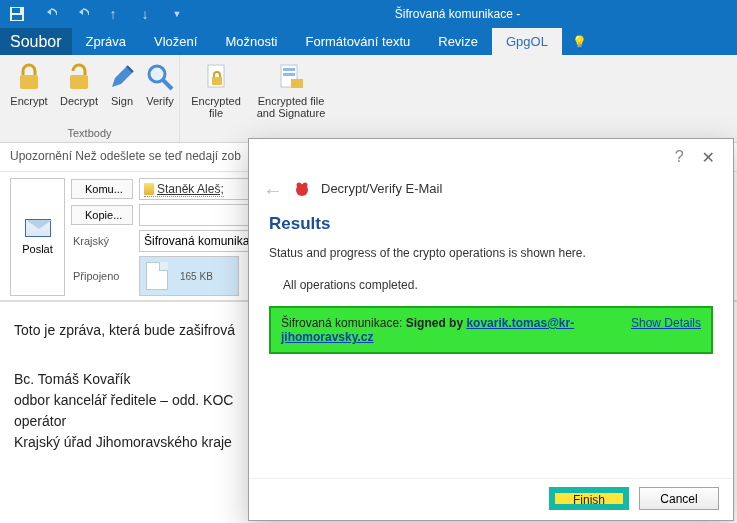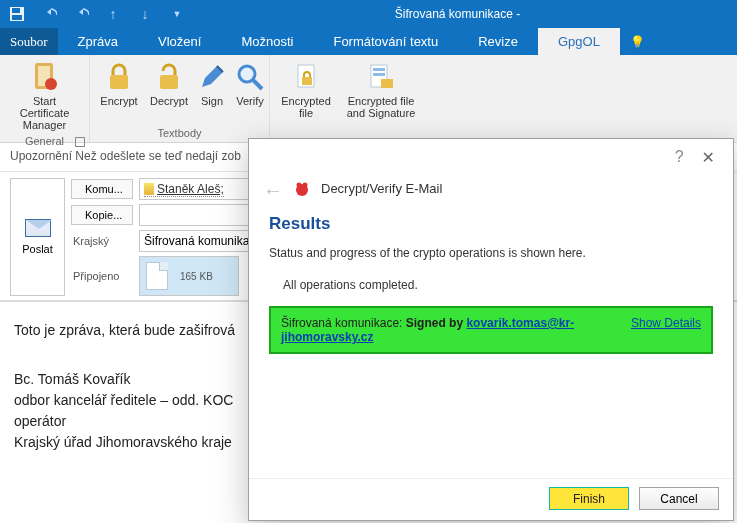--- a/index.html
+++ b/index.html
@@ -6,22 +6,22 @@
 body { width:737px; height:523px; background:#fff; overflow:hidden; font-size:12px; position:relative; }
 
 
 .top-bar { height:28px; background:#1072c0; display:flex; align-items:center; padding:0 8px; color:#fff; }
 .qat { display:flex; gap:14px; align-items:center; }
 .qat-btn { width:18px; height:18px; display:flex; align-items:center; justify-content:center; }
 .title-text { flex:1; text-align:center; font-size:12px; }
 
 
 .tab-strip { height:27px; background:#1072c0; display:flex; align-items:stretch; }
-.file-tab { background:#0d5a96; color:#fff; padding:0 10px; display:flex; align-items:center; font-size:13px;font-family:Liberation Serif, serif; }
-.tab { color:#fff; padding:0 20px; display:flex; align-items:center; font-size:13px; cursor:pointer; }
+.file-tab { background:#0d5a96; color:#fff; padding:0 10px; display:flex; align-items:center; font-size:16px; }
+.tab { color:#fff; padding:0 14px; display:flex; align-items:center; font-size:13px; cursor:pointer; }
 .tab.active { background:#f1f1f1; color:#2a71b8; }
 .tell-me { color:#c9e2f5; padding:0 10px; display:flex; align-items:center; font-size:12px; gap:5px; }
 
 
 .ribbon { height:88px; background:#f1f1f1; border-bottom:1px solid #d5d5d5; display:flex; }
 .group { display:flex; flex-direction:column; border-right:1px solid #e1e1e1; }
 .group-items { flex:1; display:flex; align-items:flex-start; padding:4px 4px 0; }
 .group-label { font-size:11px; color:#666; text-align:center; padding:2px 0 3px; position:relative; }
 .launcher { position:absolute; right:4px; bottom:3px; width:10px; height:10px; border:1px solid #8a8a8a; }
 .rbtn { display:flex; flex-direction:column; align-items:center; justify-content:flex-start; padding:2px 6px; text-align:center; cursor:pointer; min-width:50px; }
@@ -65,21 +65,21 @@
 .dlg-body { flex:1; padding:6px 20px 10px; overflow:auto; }
 .results-h { color:#194f9b; font-size:17px; font-weight:bold; margin-bottom:12px; }
 .status-line { font-size:12px; color:#333; margin-bottom:18px; }
 .ops-line { font-size:12px; color:#333; margin:0 0 14px 14px; }
 .result-box { border:2px solid #1aa51a; background:#38e438; padding:8px 10px; font-size:12px; color:#222; display:flex; }
 .result-box .txt { flex:1; }
 .result-box .lnk { color:#0c3fb5; text-decoration:underline; font-weight:bold; }
 .show-det { color:#0c3fb5; text-decoration:underline; font-size:12px; cursor:pointer; white-space:nowrap; margin-left:14px; }
 .dlg-foot { padding:8px 14px 10px; display:flex; justify-content:flex-end; gap:10px; border-top:1px solid #eee; }
 .btn { width:80px; height:23px; border:1px solid #a3a3a3; background:linear-gradient(#fefefe,#eaeaea); font-size:12px; cursor:pointer; }
-.btn.primary { background:#ffe43a; border:1px solid #14b8a6; color:#222; font-weight:400; }
+.btn.primary { background:#ffe43a; border:6px solid #14b8a6; color:#222; font-weight:400; }
 
 svg { display:block; }
 </style>
 </head>
 <body>
 
 <div class="top-bar">
   <div class="qat">
     <span class="qat-btn">
       <svg width="16" height="16" viewBox="0 0 16 16">
@@ -114,36 +114,20 @@
   <div class="tab">Možnosti</div>
   <div class="tab">Formátování textu</div>
   <div class="tab">Revize</div>
   <div class="tab active">GpgOL</div>
   <div class="tell-me">
     <span>💡</span>
   </div>
 </div>
 
 <div class="ribbon">
-  <div class="group" style="width:90px;">
-    <div class="group-items">
-      <div class="rbtn" style="width:82px;">
-        <span class="ic">
-          <svg width="32" height="32" viewBox="0 0 32 32">
-              <rect x="6" y="2" width="18" height="26" rx="2" fill="#e2b25a"></rect>
-              <rect x="9" y="5" width="12" height="20" fill="#f6e3b4"></rect>
-              <circle cx="22" cy="23" r="6" fill="#d9462f"></circle>
-            </svg>
-        </span>
-        <span>Start Certificate</span>
-        <span>Manager</span>
-      </div>
-    </div>
-    <div class="group-label"><span>General</span><span class="launcher"></span></div>
-  </div>
 
   <div class="group" style="width:180px;">
     <div class="group-items">
       <div class="rbtn">
         <span class="ic">
             <svg width="32" height="32" viewBox="0 0 32 32">
               <rect x="7" y="14" width="18" height="14" rx="2" fill="#e9be4b"></rect>
               <path d="M10 14v-4a6 6 0 0112 0v4" stroke="#d1a321" stroke-width="3" fill="none"></path>
             </svg>
           </span>

